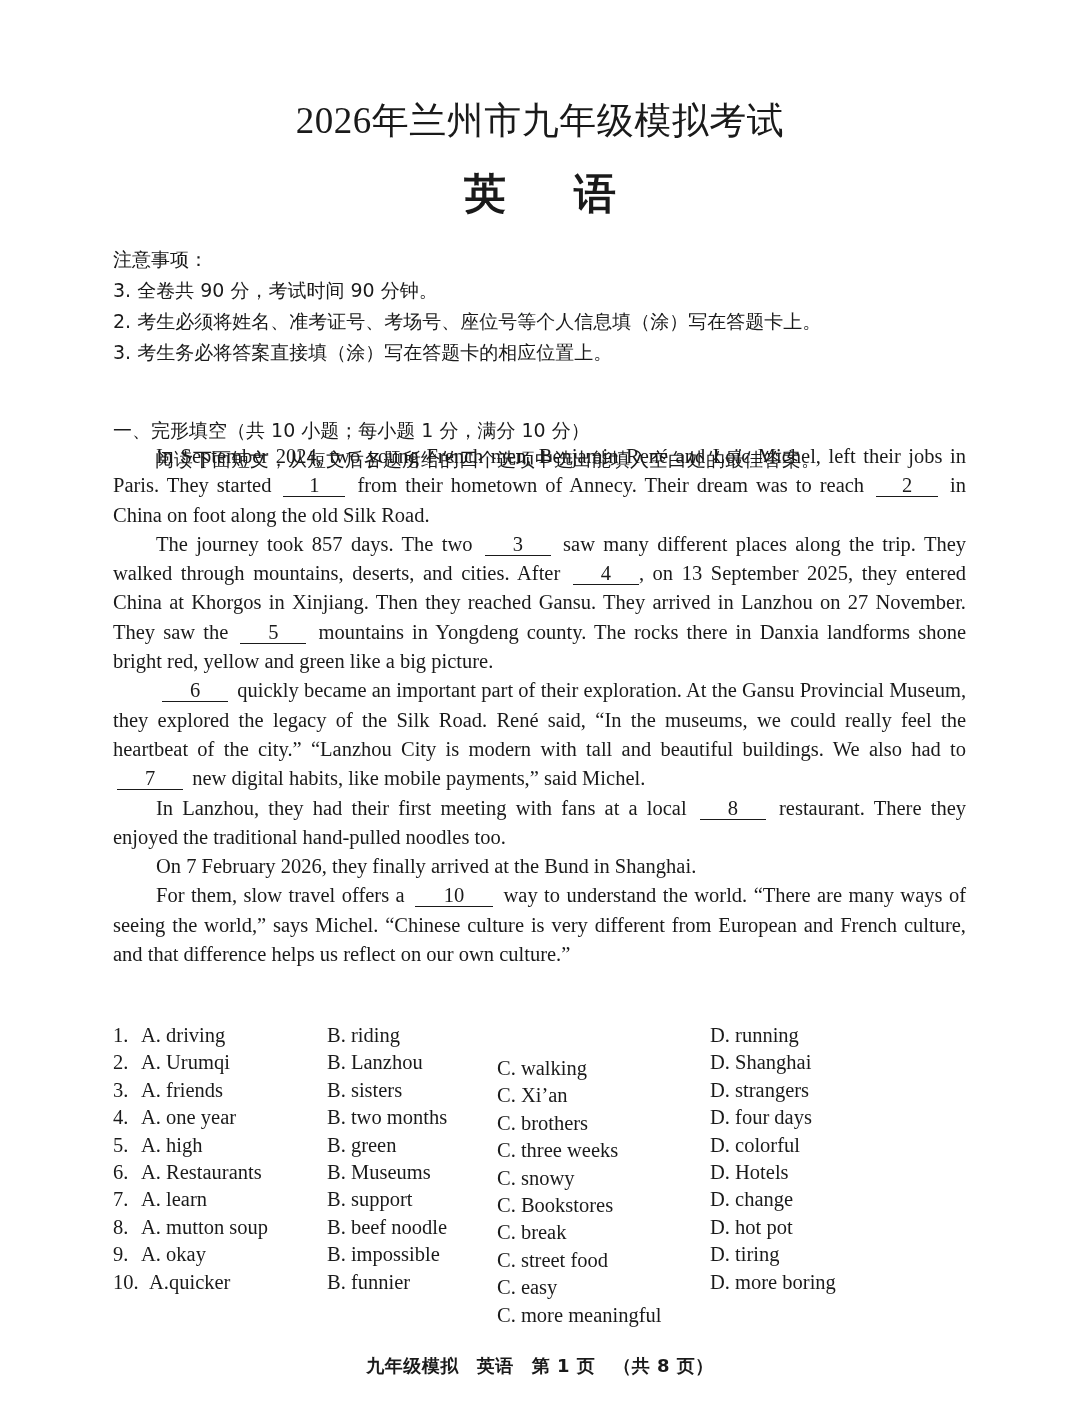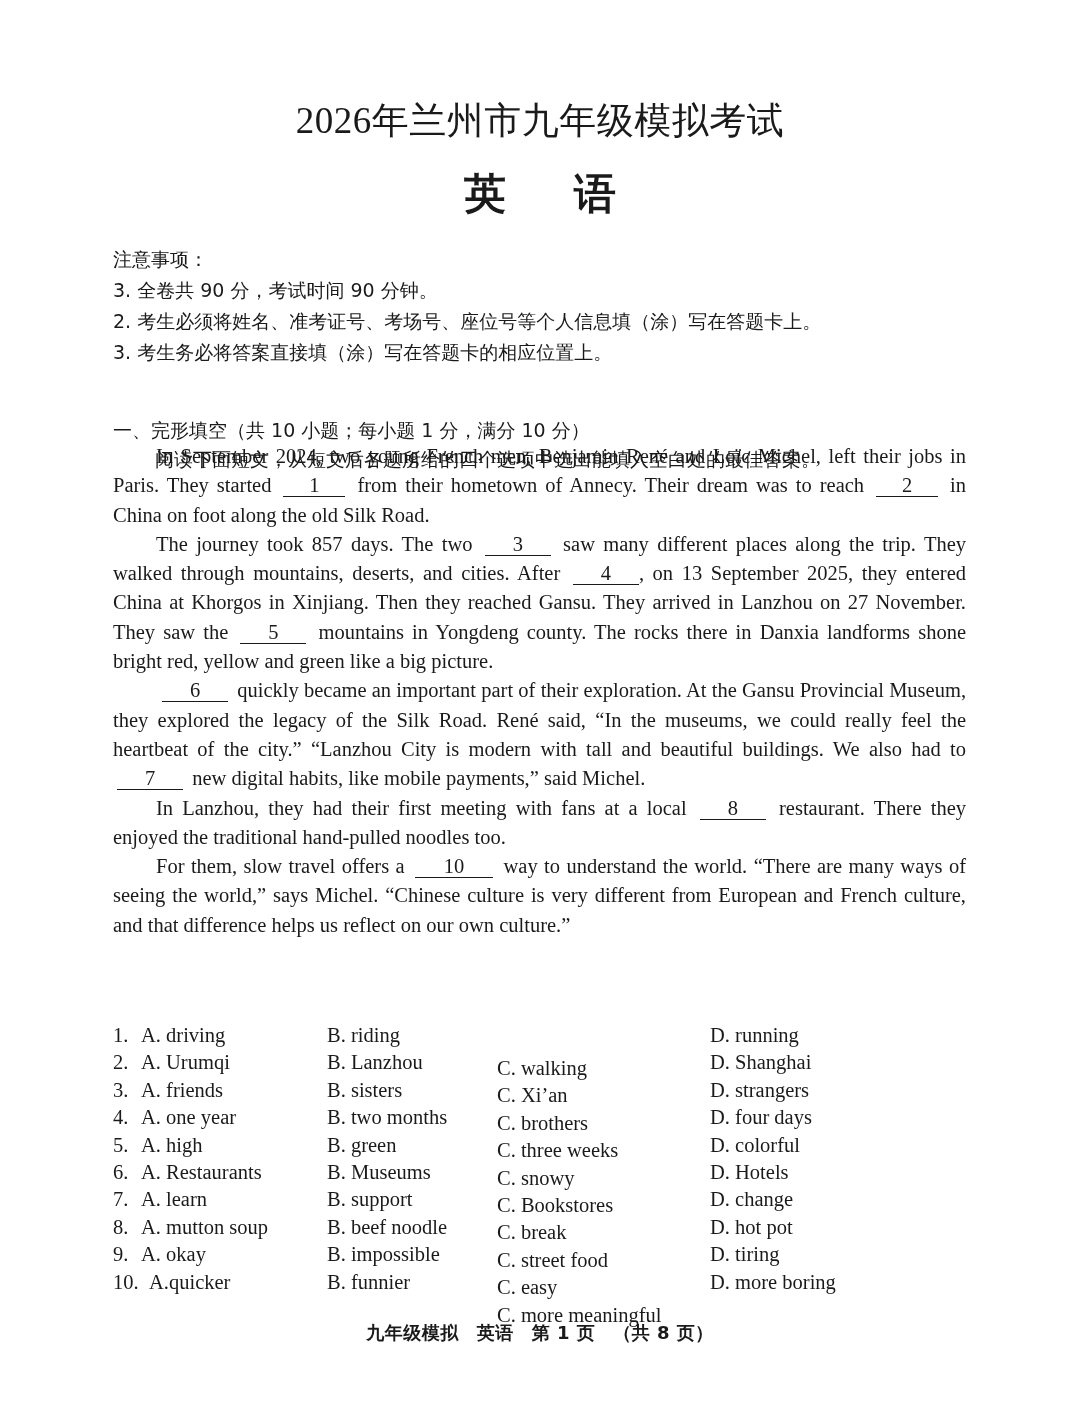--- a/index.html
+++ b/index.html
@@ -21,21 +21,21 @@
   .blank.w2 { width: 66px; }
   .blank.w3 { width: 78px; }
   .options { position: absolute; left: 113px; top: 1022px; width: 860px; font-size: 20.5px; font-family: "Liberation Serif", serif; }
   .opt-row { position: relative; height: 27.4px; line-height: 27px; }
   .opt-row span { position: absolute; top: 0; white-space: nowrap; }
   .opt-num { left: 0; }
   .opt-a { left: 28px; }
   .opt-b { left: 214px; }
   .opt-c { left: 384px; margin-top: 33px; }
   .opt-d { left: 597px; }
-  .footer { position: absolute; top: 1321px; left: 0; width: 1080px; text-align: center; font-size: 18px; font-family: "DejaVu Sans", sans-serif; font-weight: bold; letter-spacing: 0.5px; }
+  .footer { position: absolute; top: 1354px; left: 0; width: 1080px; text-align: center; font-size: 18px; font-family: "DejaVu Sans", sans-serif; font-weight: bold; letter-spacing: 0.5px; }
   .footer span { margin: 0 9px; }
 </style>
 </head>
 <body>
 
 <div class="page">
 
   <div class="title">2026年兰州市九年级模拟考试</div>
 
   <div class="subject">
@@ -73,20 +73,23 @@
     <p>
       <span class="blank w2" style="margin-left:6px">6</span>
       <span>quickly became an important part of their exploration. At the Gansu Provincial Museum, they explored the legacy of the Silk Road. René said, “In the museums, we could really feel the heartbeat of the city.” “Lanzhou City is modern with tall and beautiful buildings. We also had to</span>
       <span class="blank w2">7</span>
       <span>new digital habits, like mobile payments,” said Michel.</span>
     </p>
     <p>
       <span>In Lanzhou, they had their first meeting with fans at a local</span>
       <span class="blank w2">8</span>
       <span>restaurant. There they enjoyed the traditional hand-pulled noodles too.</span>
+    </p>
+    <p>
+      <span>On 7 February 2026, they finally arrived at the Bund in Shanghai.</span>
     </p>
     <p>
       <span>For them, slow travel offers a</span>
       <span class="blank w3">10</span>
       <span>way to understand the world. “There are many ways of seeing the world,” says Michel. “Chinese culture is very different from European and French culture, and that difference helps us reflect on our own culture.”</span>
     </p>
   </div>
 
   <div class="options">
     <div class="opt-row">

